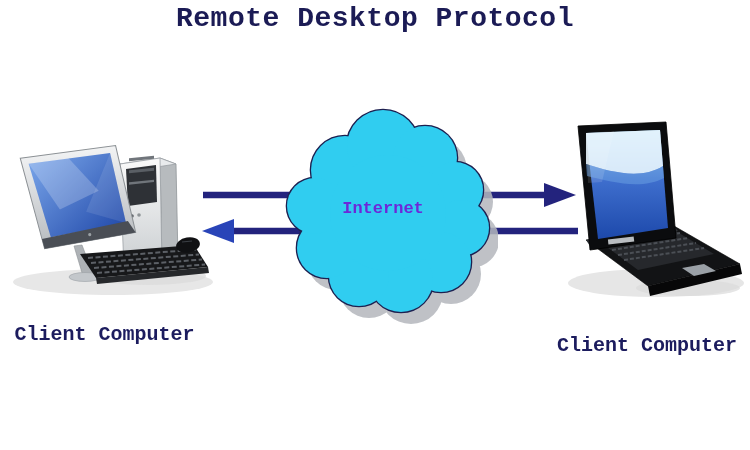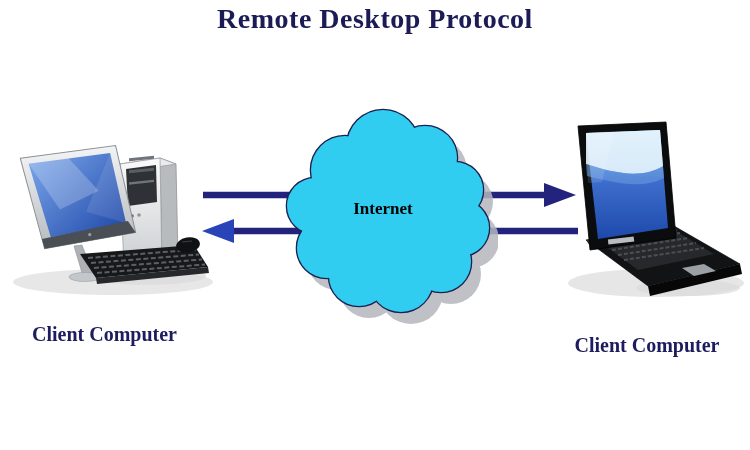--- a/index.html
+++ b/index.html
@@ -1,21 +1,21 @@
 <!DOCTYPE html>
 <html><head>
 <meta charset="utf-8">
 <style>
   html, body { margin: 0; padding: 0; background: #ffffff; }
   #canvas {
     position: relative;
     width: 750px; height: 450px;
     background: #ffffff;
     overflow: hidden;
-    font-family: Liberation Serif, serif;
+    font-family: Liberation Mono, monospace;
   }
   .abs { position: absolute; }
   #title {
     top: 3px; left: 0; width: 750px;
     text-align: center;
     font-size: 28px; font-weight: bold;
     color: #1b1b55;
     letter-spacing: 0.5px;
   }
   .node-label {
@@ -23,21 +23,21 @@
     color: #1c1c5e;
     text-align: center;
     margin-top: 26px;
   }
   #client-label { top: 297px; left: 12px;  width: 185px; }
   #remote-label { top: 308px; left: 548px; width: 198px; }
   #internet-label {
     top: 199px; left: 318px; width: 130px;
     text-align: center;
     font-size: 17px; font-weight: bold;
-    color: #000000;
+    color: #6d28d9;
     z-index: 5;
   }
   #arrows-layer { left: 188px; top: 178px; z-index: 1; }
   #cloud-layer  { left: 283px; top: 98px;  z-index: 3; }
   #client-layer { left: 8px;   top: 140px; z-index: 2; }
   #remote-layer { left: 556px; top: 120px; z-index: 2; }
 </style>
 </head>
 <body>
 

